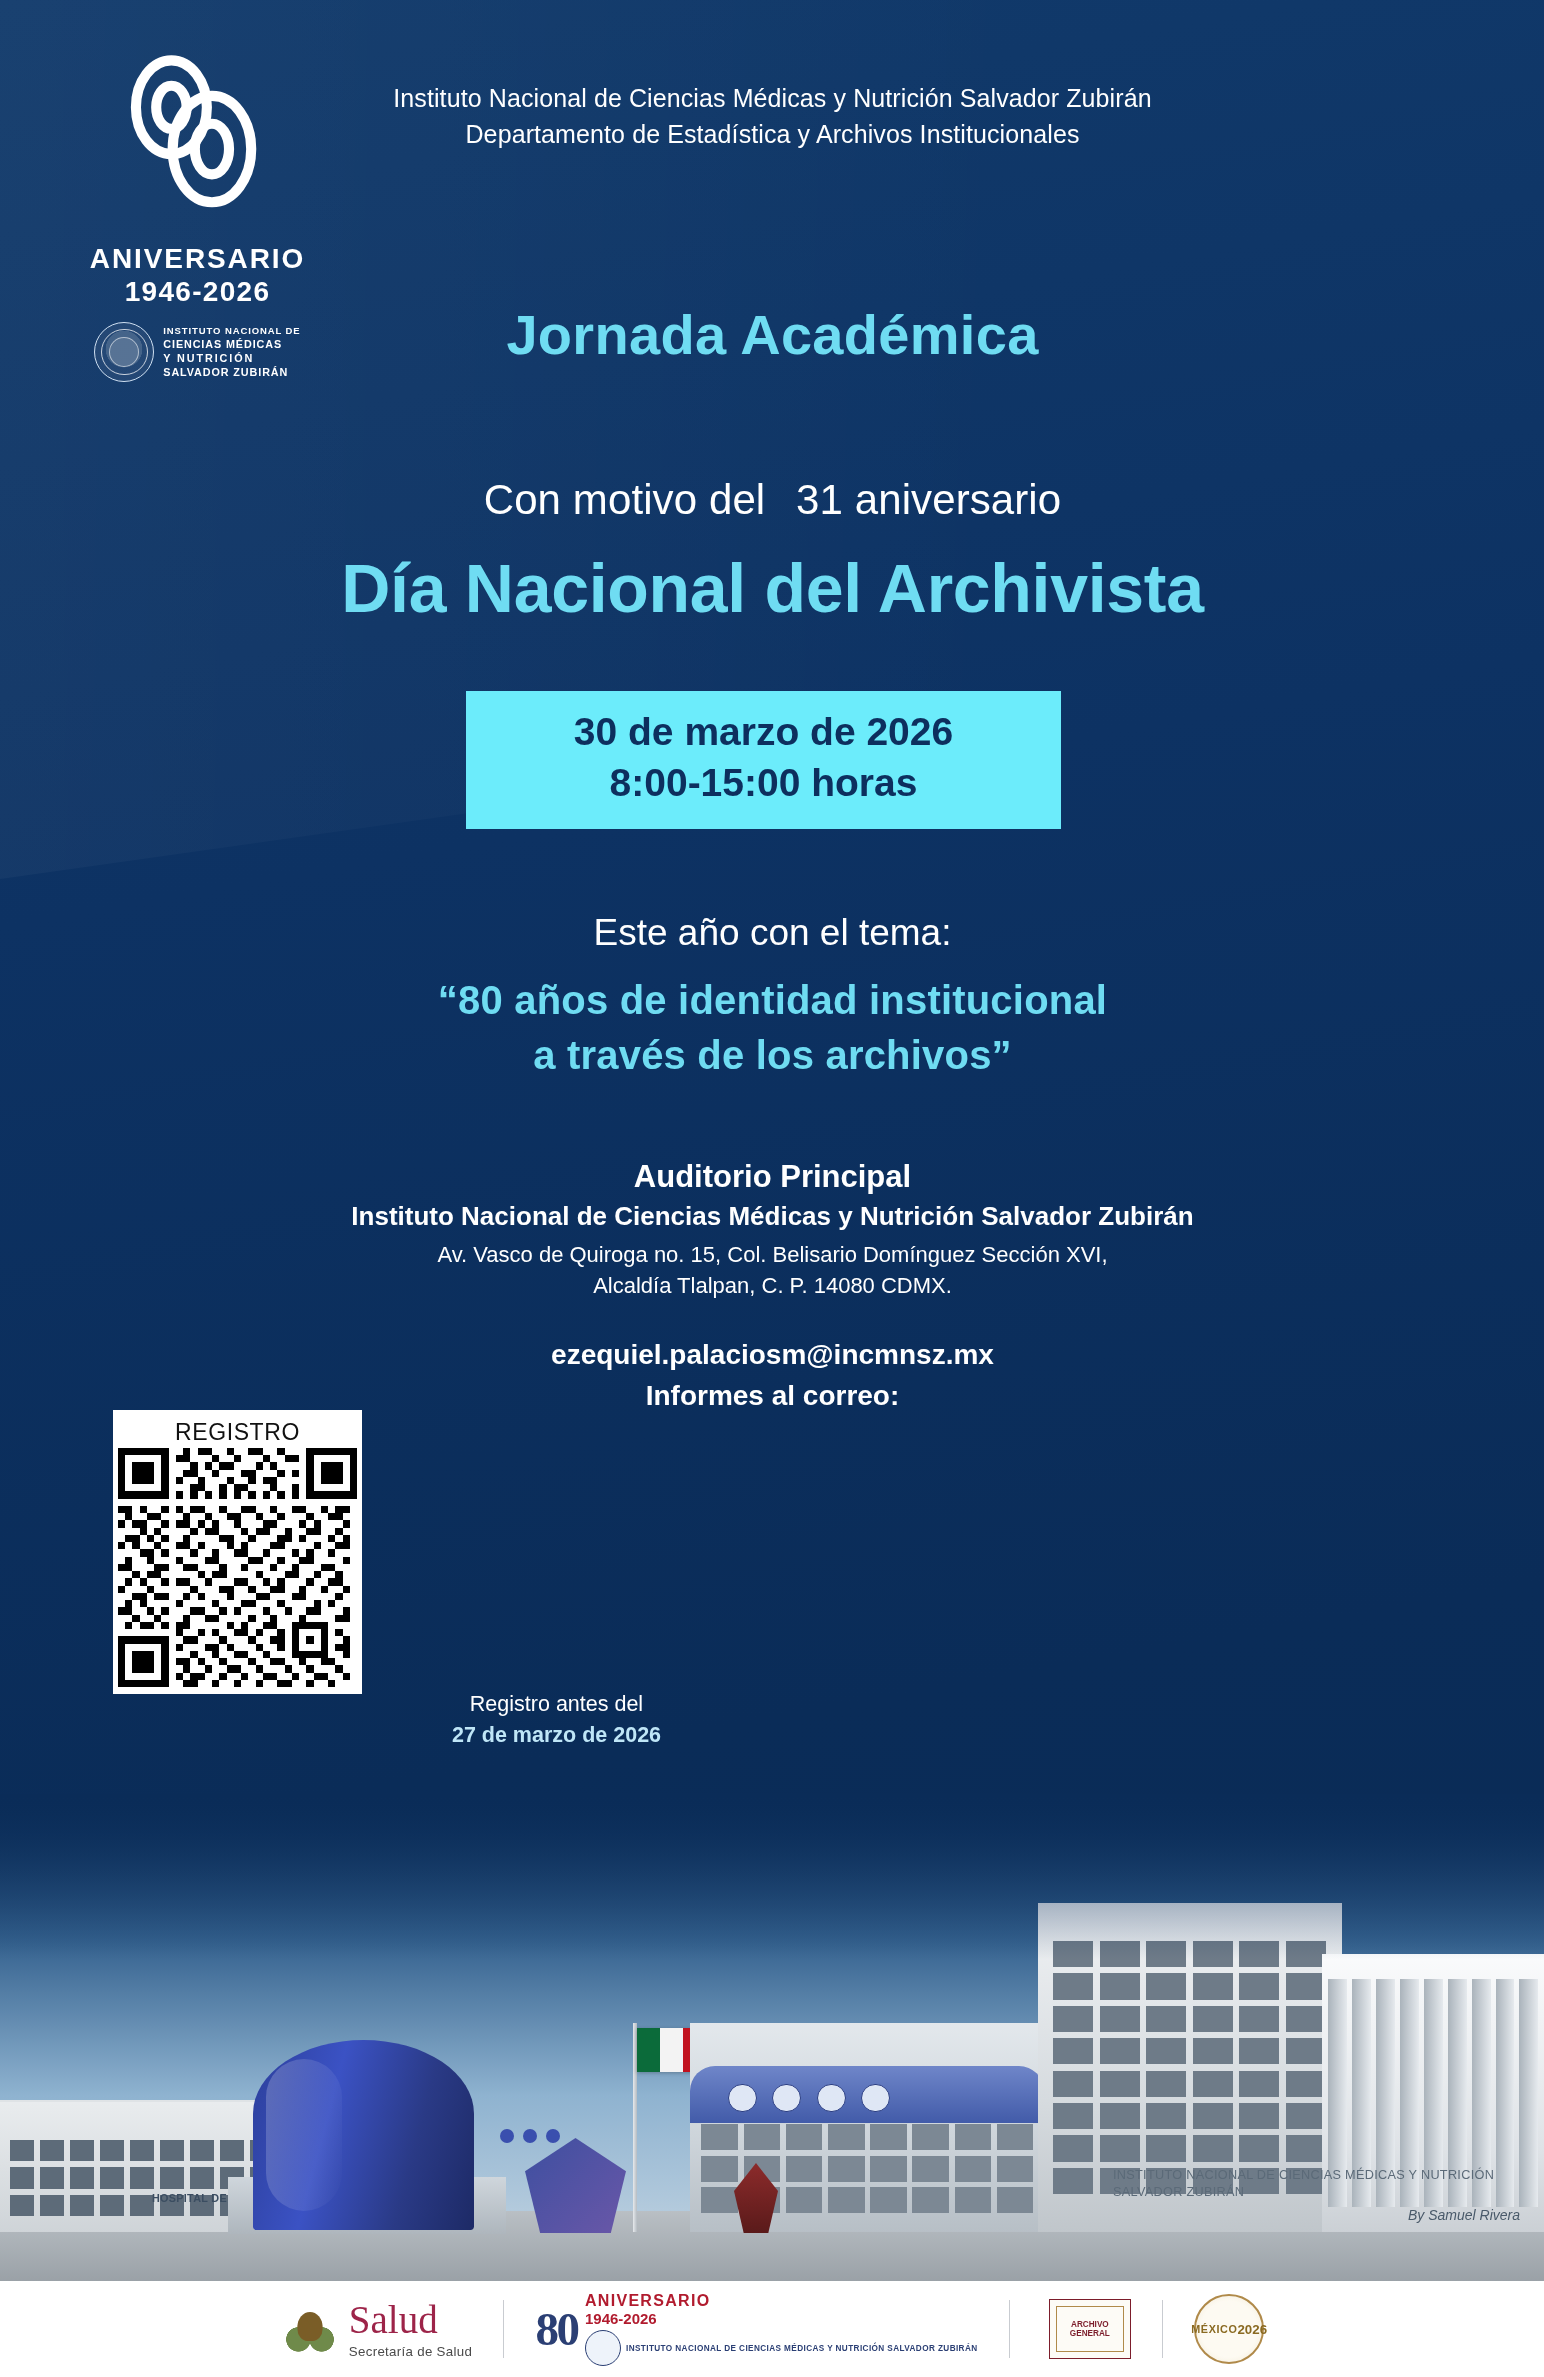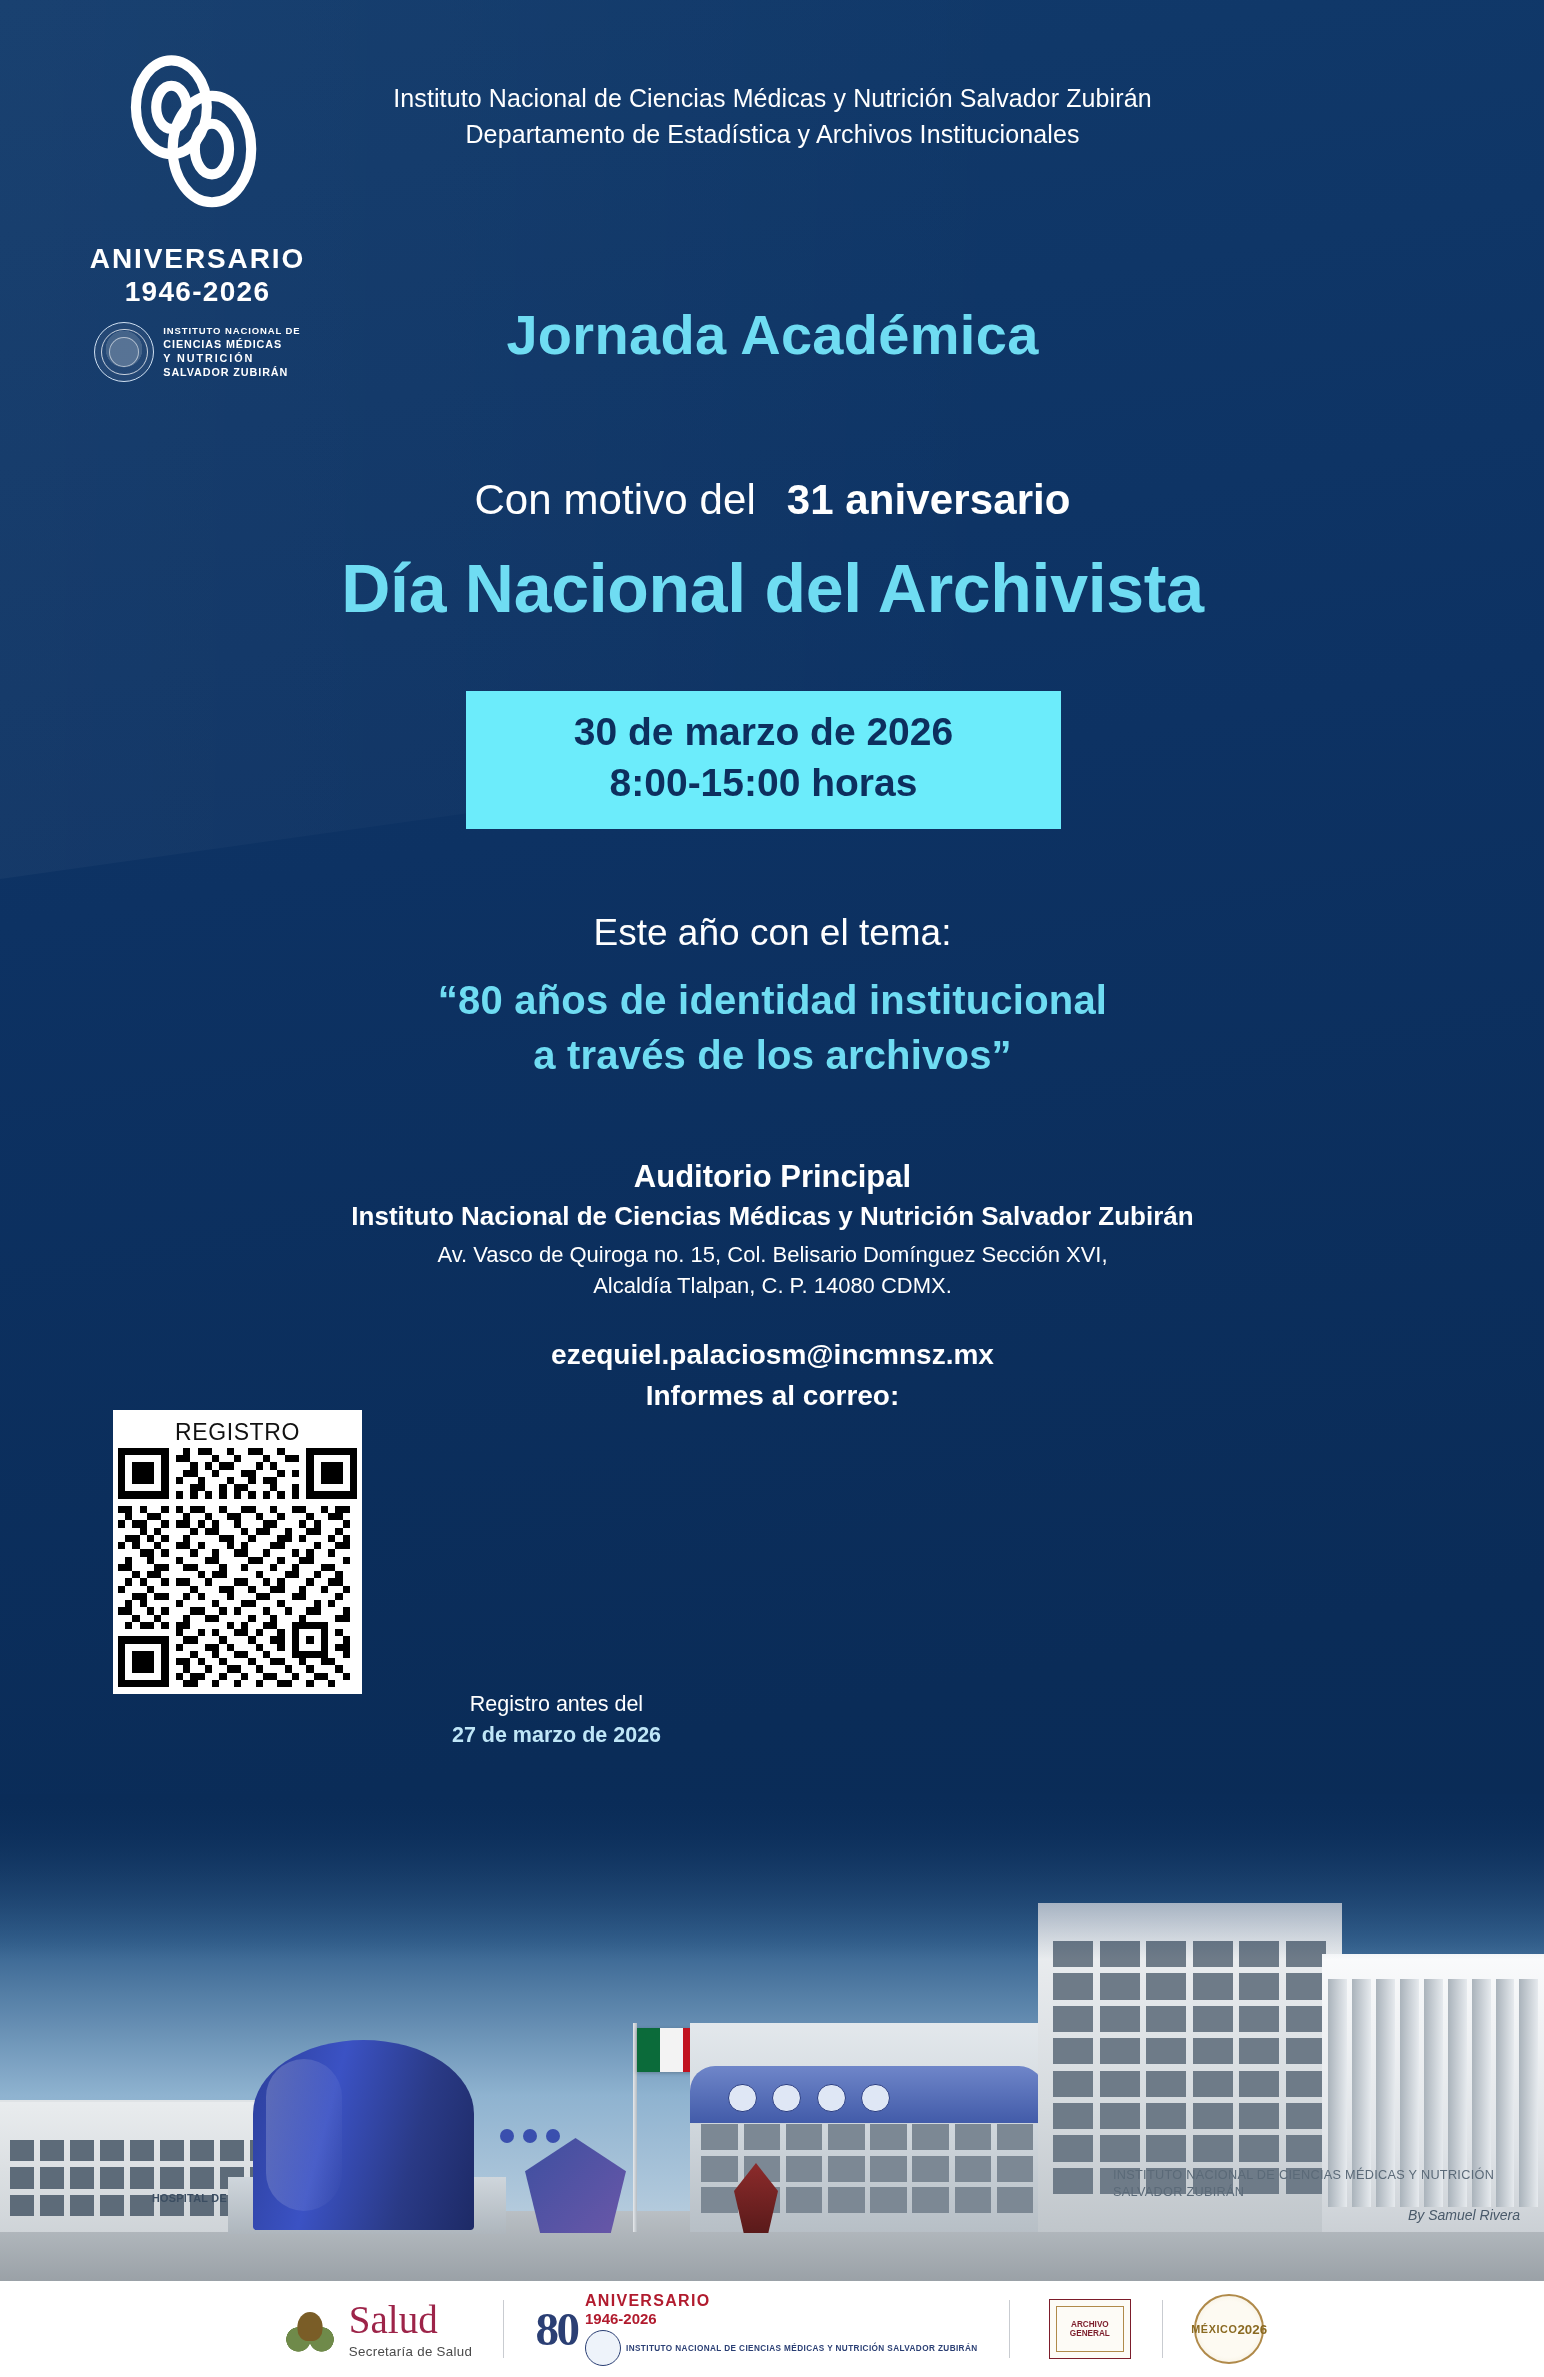--- a/index.html
+++ b/index.html
@@ -127,21 +127,21 @@
     font-size: 56px;
     font-weight: bold;
     letter-spacing: 0.3px;
   }
   .motivo {
     top: 476px;
     color: #ffffff;
     font-size: 42px;
     letter-spacing: 0.1px;
   }
-  .motivo b { font-weight: bold; margin-left: 19px; }
+  .motivo b { font-weight: normal; margin-left: 19px; }
   .dia-nacional {
     top: 549px;
     color: #6fdcf2;
     font-size: 68px;
     font-weight: bold;
     letter-spacing: -0.3px;
   }
 
   .datebox {
     position: absolute;

